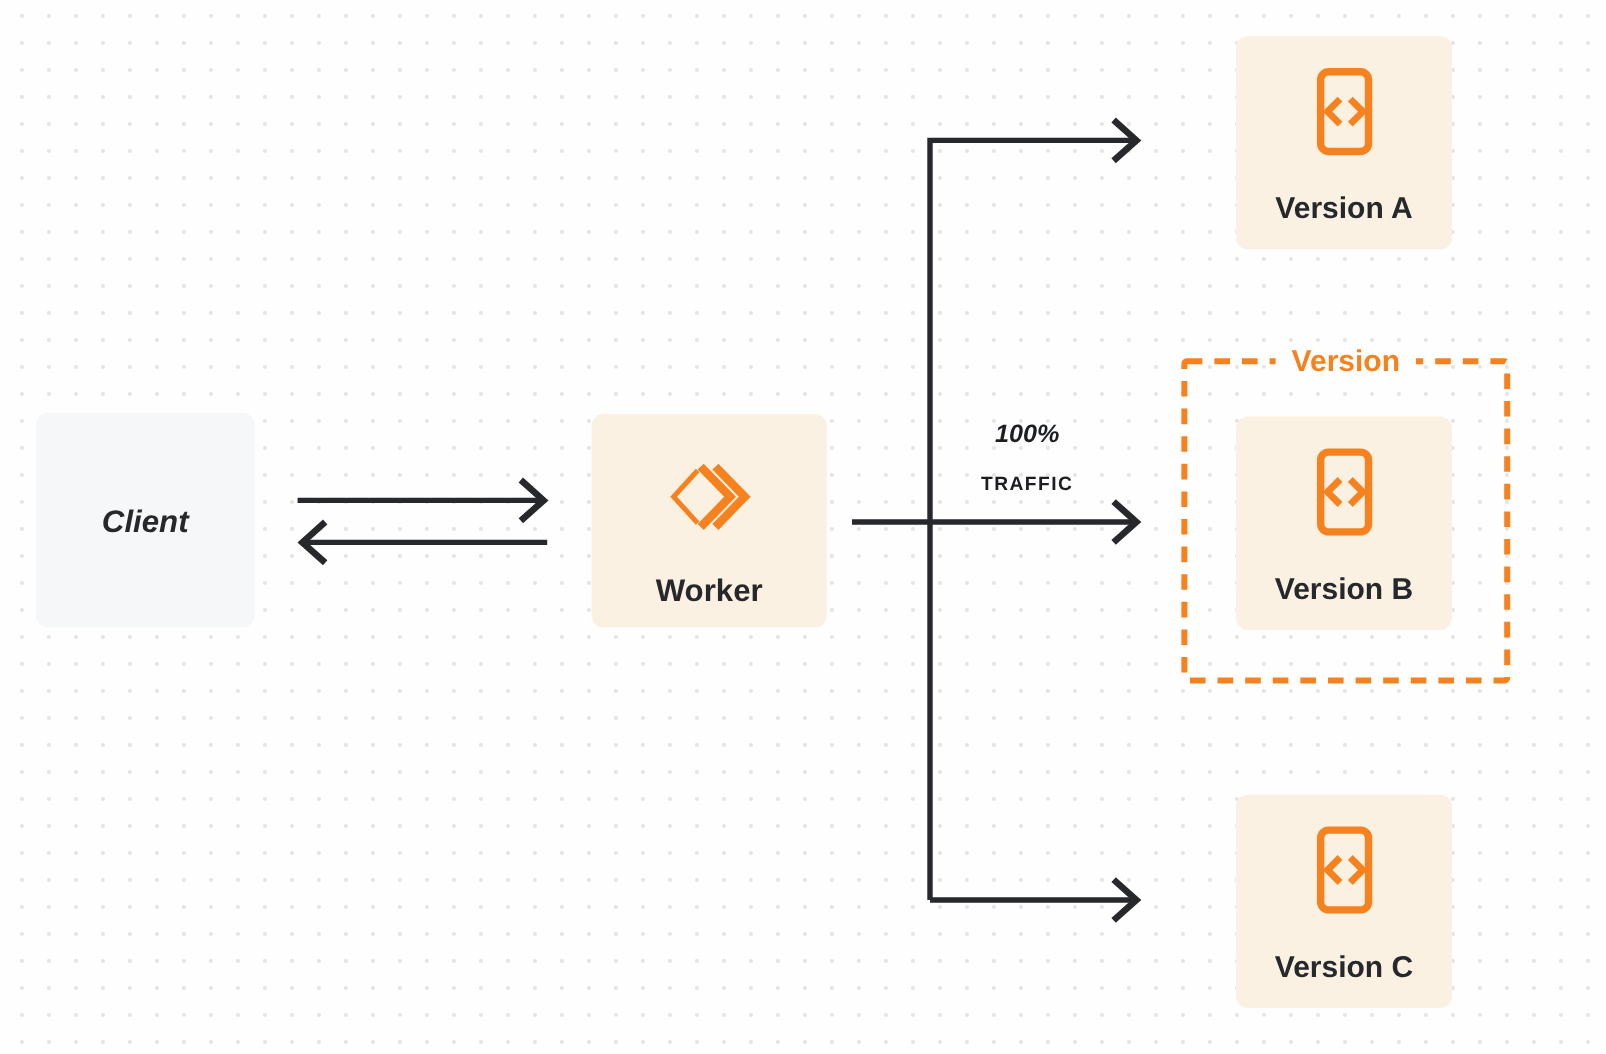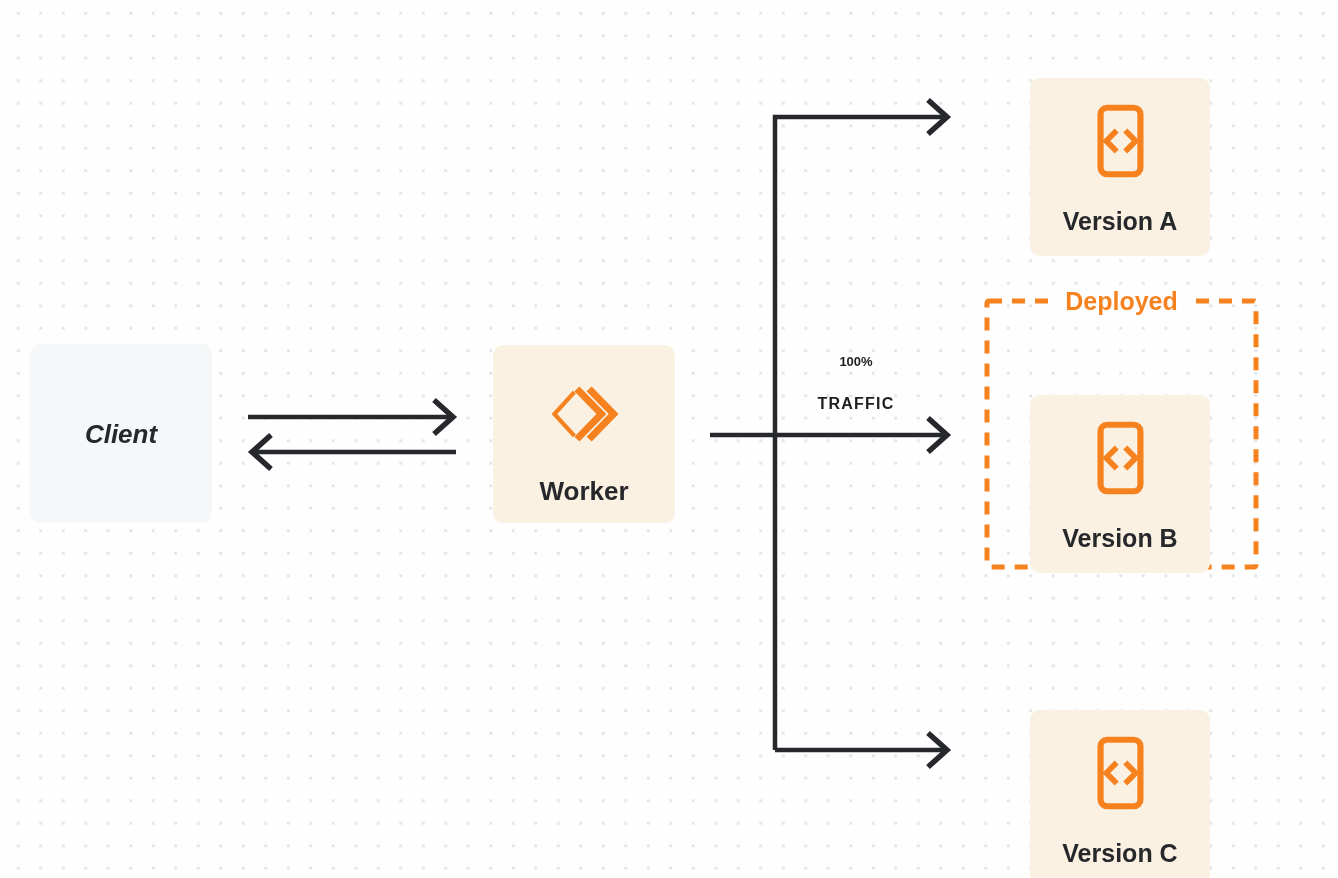--- a/index.html
+++ b/index.html
@@ -43,47 +43,46 @@
   .client-box {
     left: 30px; top: 344px;
     width: 182px; height: 179px;
     background: #f6f7f8;
     justify-content: center;
     font-style: italic;
   }
 
   .worker-box {
     left: 493px; top: 345px;
-    width: 182px; height: 178px;
+    width: 196px; height: 178px;
     background: #fbf1e2;
     padding-top: 34px;
   }
   .worker-box .node-icon { margin-bottom: 24px; }
 
   .version-box {
     left: 1030px;
     width: 180px; height: 178px;
     background: #fbf1e2;
     padding-top: 25px;
-    margin-top: 48px;
   }
   .version-box .node-icon { margin-bottom: 24px; }
   .version-a { top: 30px; }
   .version-b { top: 347px; }
   .version-c { top: 662px; }
   .version-box .node-label { font-size: 25px; }
 
   .traffic-label {
     position: absolute;
     left: 770px; top: 351px;
     width: 172px;
     text-align: center;
     color: #1c1e21;
   }
-  .traffic-line1 { font-weight: 700; font-size: 13px; line-height: 22px; }
+  .traffic-line1 { font-weight: 700; font-size: 21px; line-height: 22px; font-style: italic; }
   .traffic-line2 { font-weight: 700; font-size: 16px; line-height: 20px; margin-top: 21px; letter-spacing: 1.2px; }
 
   .deployed-label-wrap {
     position: absolute;
     left: 985px; top: 286px;
     width: 273px;
     text-align: center;
   }
   .deployed-label {
     display: inline-block;
@@ -177,16 +176,16 @@
     </span>
     <span class="node-label">Version B</span>
   </div>
 
   <div class="traffic-label">
     <div class="traffic-line1">100%</div>
     <div class="traffic-line2">TRAFFIC</div>
   </div>
 
   <div class="deployed-label-wrap">
-    <span class="deployed-label">Deployed</span>
+    <span class="deployed-label">Version</span>
   </div>
 
 </div>
 
 </body></html>

